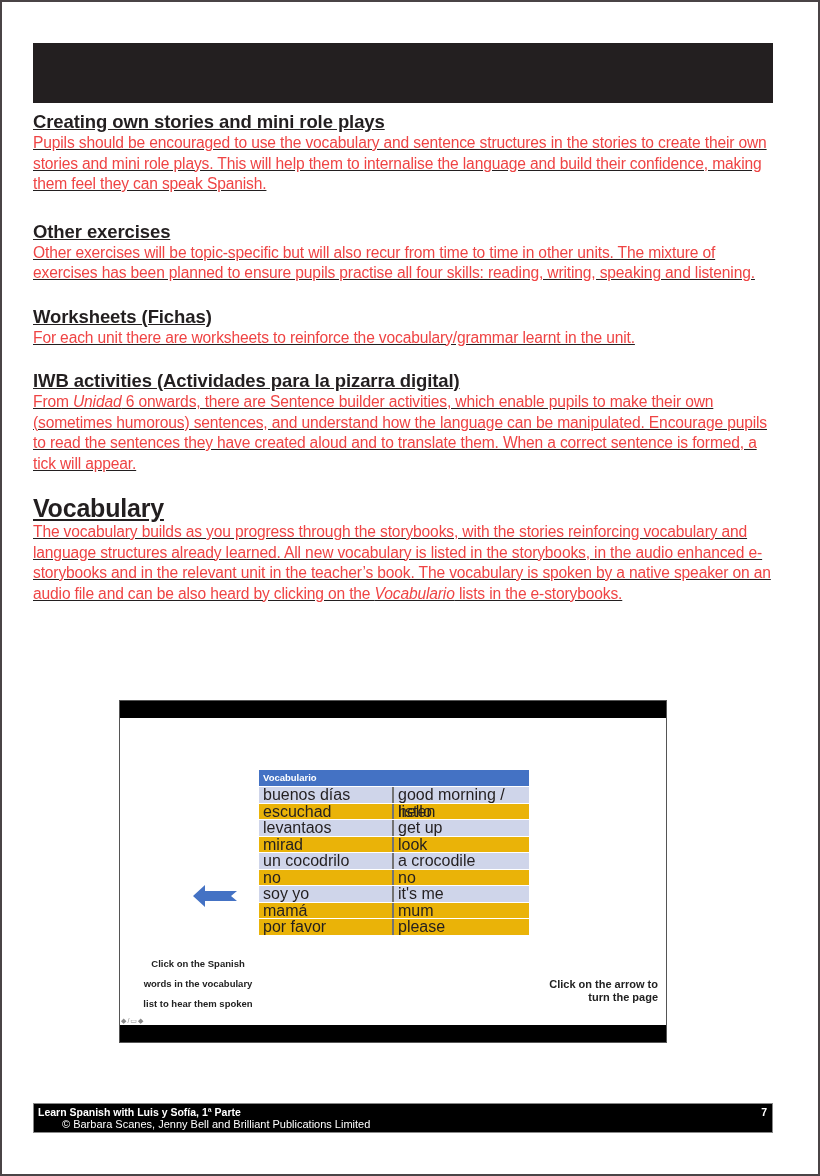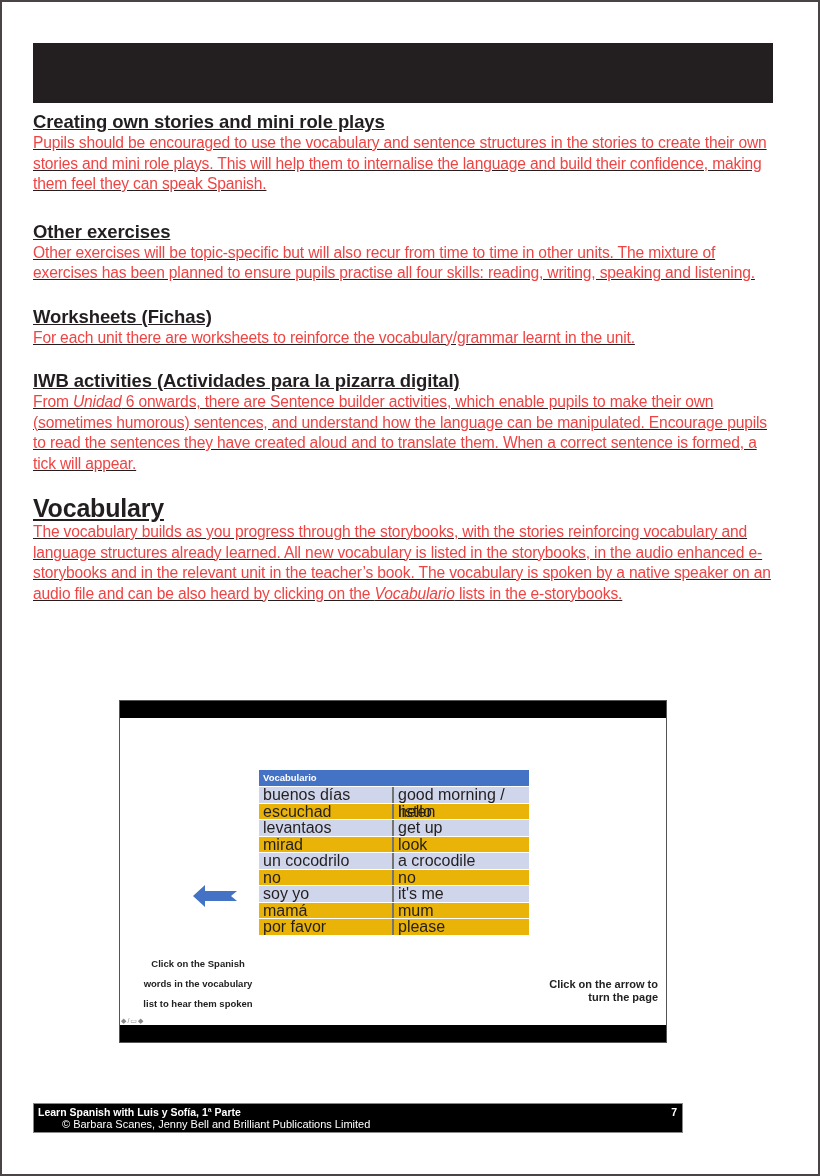--- a/index.html
+++ b/index.html
@@ -66,21 +66,21 @@
     .note-right {
       position: absolute; left: 408px; top: 277px; width: 130px;
       font-size: 11px; font-weight: bold; line-height: 13px; text-align: right; color: #222;
     }
     .mini-tools {
       position: absolute; left: 1px; top: 315px; height: 10px; display: flex; gap: 1px;
       font-size: 7px; line-height: 10px; color: #888;
     }
 
     .footer-bar {
-      position: absolute; left: 33px; top: 1103px; width: 650px; height: 30px;
+      position: absolute; left: 33px; top: 1103px; width: 740px; height: 30px;
       background: #000000; color: #ffffff; padding: 2px 4px;
       border: 1px solid #888;
     }
     .footer-title { font-size: 10.5px; font-weight: bold; line-height: 13px; }
     .footer-copy { font-size: 11px; line-height: 11px; margin-left: 24px; }
     .footer-page {
       position: absolute; right: 5px; top: 2px; font-size: 10.5px; font-weight: bold; line-height: 13px;
     }
   </style>
 </head>

